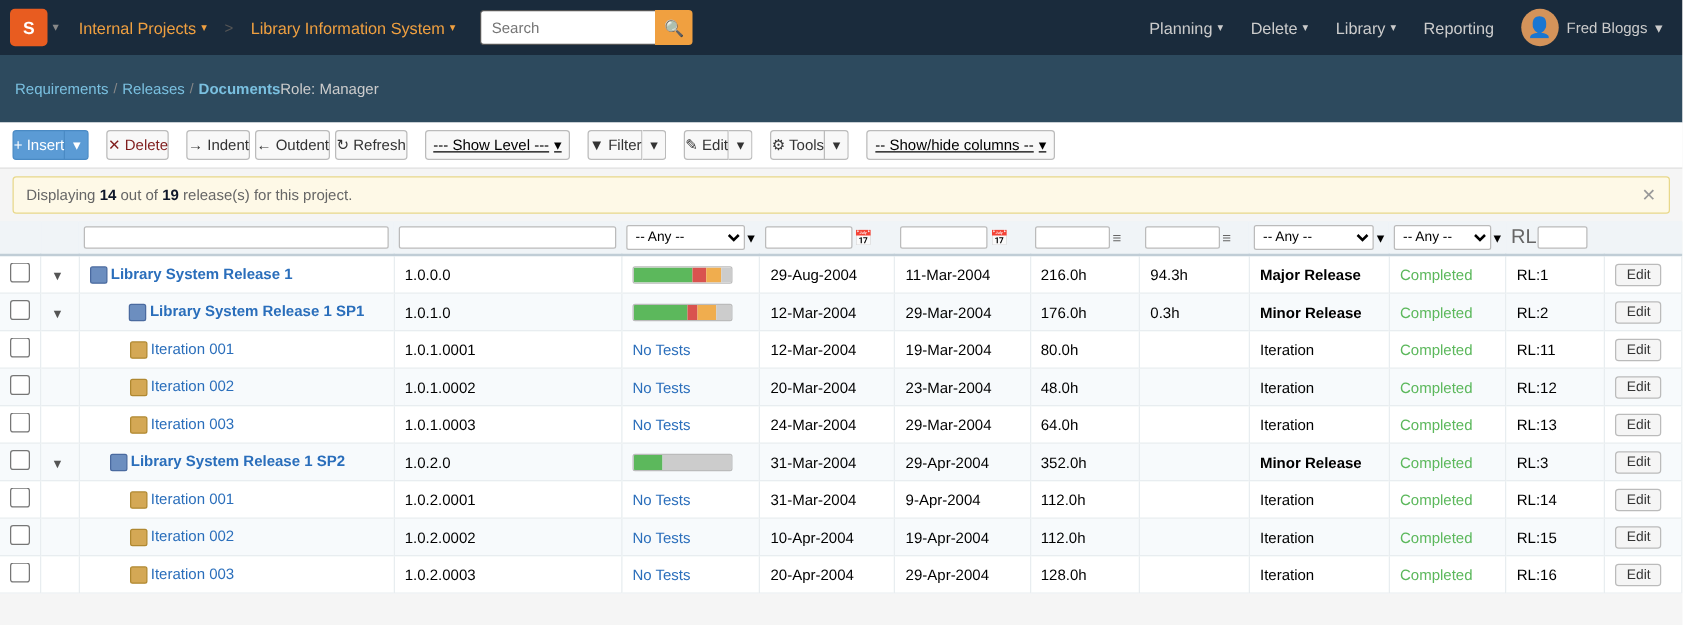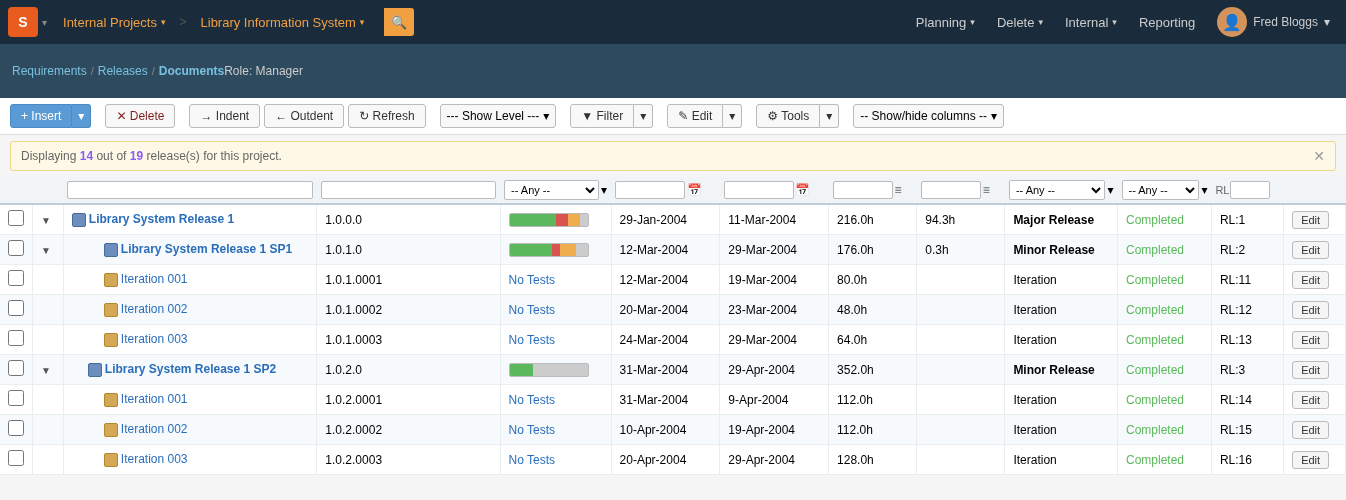--- a/index.html
+++ b/index.html
@@ -102,53 +102,54 @@
       border-bottom: 1px solid #ddd;
       padding: 6px 10px;
       display: flex; align-items: center; gap: 4px;
       flex-wrap: wrap;
     }
     .btn-group {
       display: flex; align-items: center;
     }
     .btn {
       display: inline-flex; align-items: center; gap: 4px;
-      padding: 4px 10px; font-size: 12px; cursor: pointer;
+      padding: 4px 0; font-size: 12px; cursor: pointer;
       border: 1px solid #bbb; background: #f8f8f8;
       border-radius: 3px; white-space: nowrap;
       color: #333;
     }
     .btn-primary { background: #5b9bd5; color: white; border-color: #4a8ac4; }
     .btn-danger { color: #7f1d1d; }
     .btn-split {
       border-left: none; border-radius: 0 3px 3px 0;
       padding: 4px 6px;
     }
     .btn-main {
       border-radius: 3px 0 0 3px;
     }
     .toolbar-sep { width: 6px; }
     .select-control {
       display: inline-flex; align-items: center;
       border: 1px solid #bbb; border-radius: 3px; background: #f8f8f8;
       font-size: 12px; padding: 4px 6px; gap: 4px; cursor: pointer;
       white-space: nowrap;
+      text-decoration: underline;
     }
 
     
     .info-bar {
       background: #fef9e7;
       border: 1px solid #e8d88a;
       margin: 6px 10px 0;
       padding: 6px 10px;
       display: flex; align-items: center; justify-content: space-between;
       font-size: 12px; color: #666;
       border-radius: 3px;
     }
-    .info-bar strong { color: #8b5cf6; }
+    .info-bar strong { color: #0f172a; }
     .info-close { cursor: pointer; color: #999; font-size: 14px; }
 
     
     .table-wrap {
       margin: 6px 0 0;
       overflow-x: auto;
     }
     table {
       width: 100%; border-collapse: collapse;
       background: white;
@@ -224,36 +225,37 @@
   </span>
 
   <span class="nav-separator">&gt;</span>
 
   <span class="nav-item">
     <span>Library Information System</span>
     <span class="caret">▾</span>
   </span>
 
   <div class="nav-search">
+    <input type="text" placeholder="Search" style="">
     <button class="nav-search-btn">🔍</button>
   </div>
 
   <div class="nav-spacer"></div>
 
   <div class="nav-right-items">
     <span class="nav-right-item">
       <span>Planning</span>
       <span class="caret">▾</span>
     </span>
     <span class="nav-right-item">
       <span>Delete</span>
       <span class="caret">▾</span>
     </span>
     <span class="nav-right-item">
-      <span>Internal</span>
+      <span>Library</span>
       <span class="caret">▾</span>
     </span>
     <span class="nav-right-item">
       <span>Reporting</span>
     </span>
   </div>
 
   <div class="user-area">
     <div class="user-avatar">👤</div>
     <span>Fred Bloggs</span>
@@ -376,42 +378,42 @@
         <td>
           <div style="display:flex;align-items:center;gap:2px;">
             <select class="filter-select">
               <option>-- Any --</option>
             </select>
             <span>▾</span>
           </div>
         </td>
         <td>
           <div style="display:flex;align-items:center;gap:1px;">
-            <span style="font-size:11px;color:#666;">RL</span>
+            <span style="font-size:16px;color:#666;">RL</span>
             <input type="text" class="filter-input" style="width: 40px;">
           </div>
         </td>
         <td></td>
       </tr>
     </thead>
     <tbody id="table-body">
     <tr>
           <td class="check-col"><input type="checkbox" class="cb" style=""></td>
           <td><span style="cursor: pointer; font-size: 10px; color: rgb(85, 85, 85);">▼</span></td>
           <td style="padding-left: 8px;"><span class="icon-release"></span><a class="link-blue" style="font-weight: bold;">Library System Release 1</a></td>
           <td>1.0.0.0</td>
           <td>
             <div class="coverage-bar">
               <div class="coverage-seg seg-green" style="width: 60%;"></div>
               <div class="coverage-seg seg-red" style="width: 15%;"></div>
               <div class="coverage-seg seg-yellow" style="width: 15%;"></div>
               <div class="coverage-seg seg-gray" style="width: 10%;"></div>
             </div>
           </td>
-          <td>29-Jan-2004</td>
+          <td>29-Aug-2004</td>
           <td>11-Mar-2004</td>
           <td>216.0h</td>
           <td>94.3h</td>
           <td style="font-weight: bold;">Major Release</td>
           <td style="color: rgb(92, 184, 92);">Completed</td>
           <td>RL:1</td>
           <td><button class="edit-btn">Edit</button></td>
         </tr>
         <tr>
           <td class="check-col"><input type="checkbox" class="cb" style=""></td>

